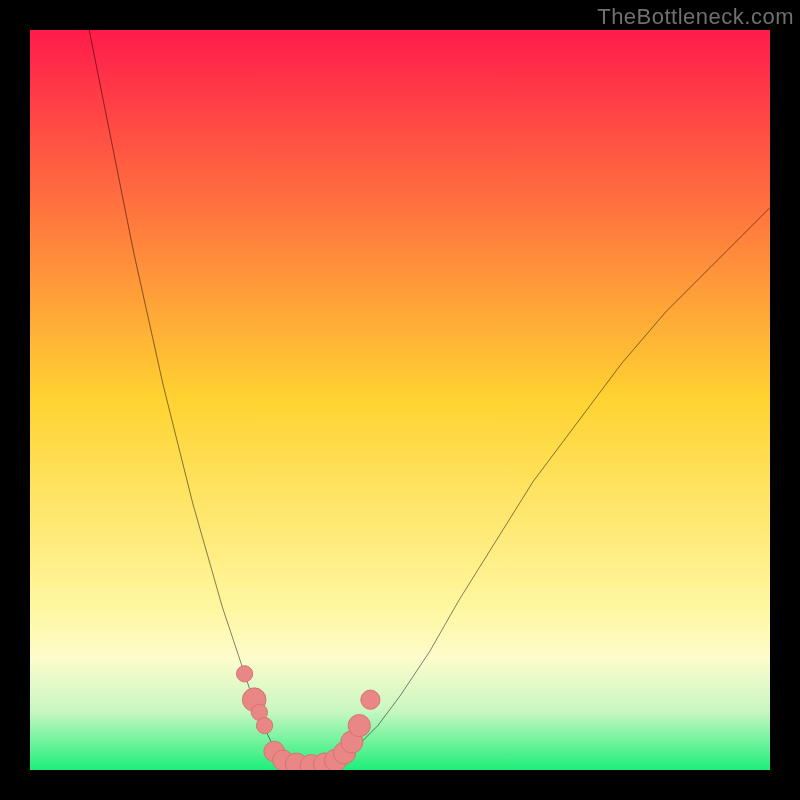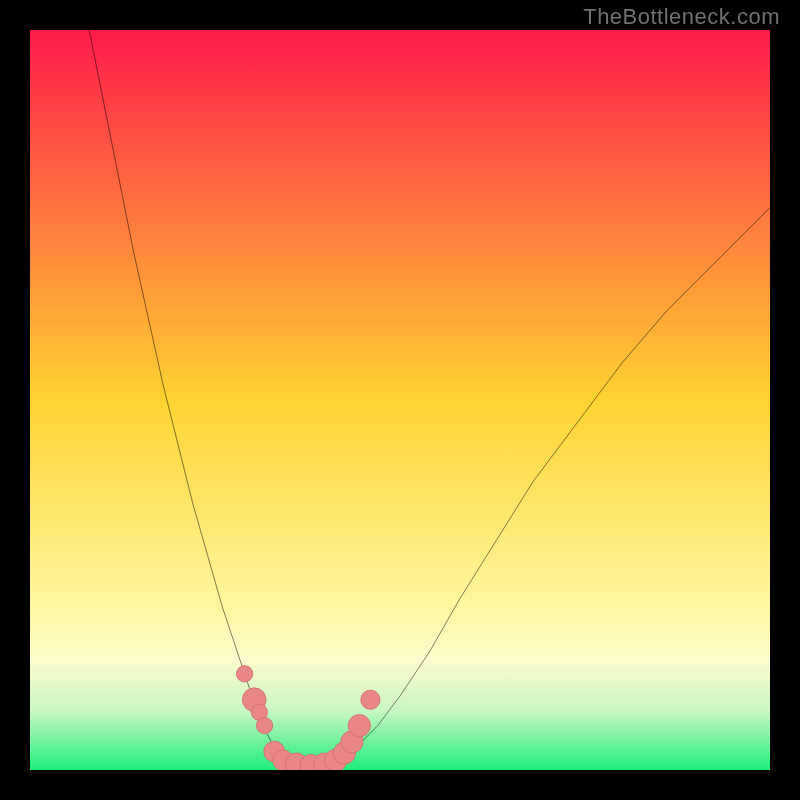--- a/index.html
+++ b/index.html
@@ -25,21 +25,21 @@
     height: 740px;
     overflow: hidden;
   }
   .bg-gradient {
     position: absolute;
     inset: 0;
   }
   .watermark {
     position: absolute;
     top: 4px;
-    right: 20px;
+    right: 6px;
     color: #707070;
     font-size: 22px;
     letter-spacing: 0.5px;
   }
   svg.curves {
     position: absolute;
     inset: 0;
   }
 </style>
 </head>

